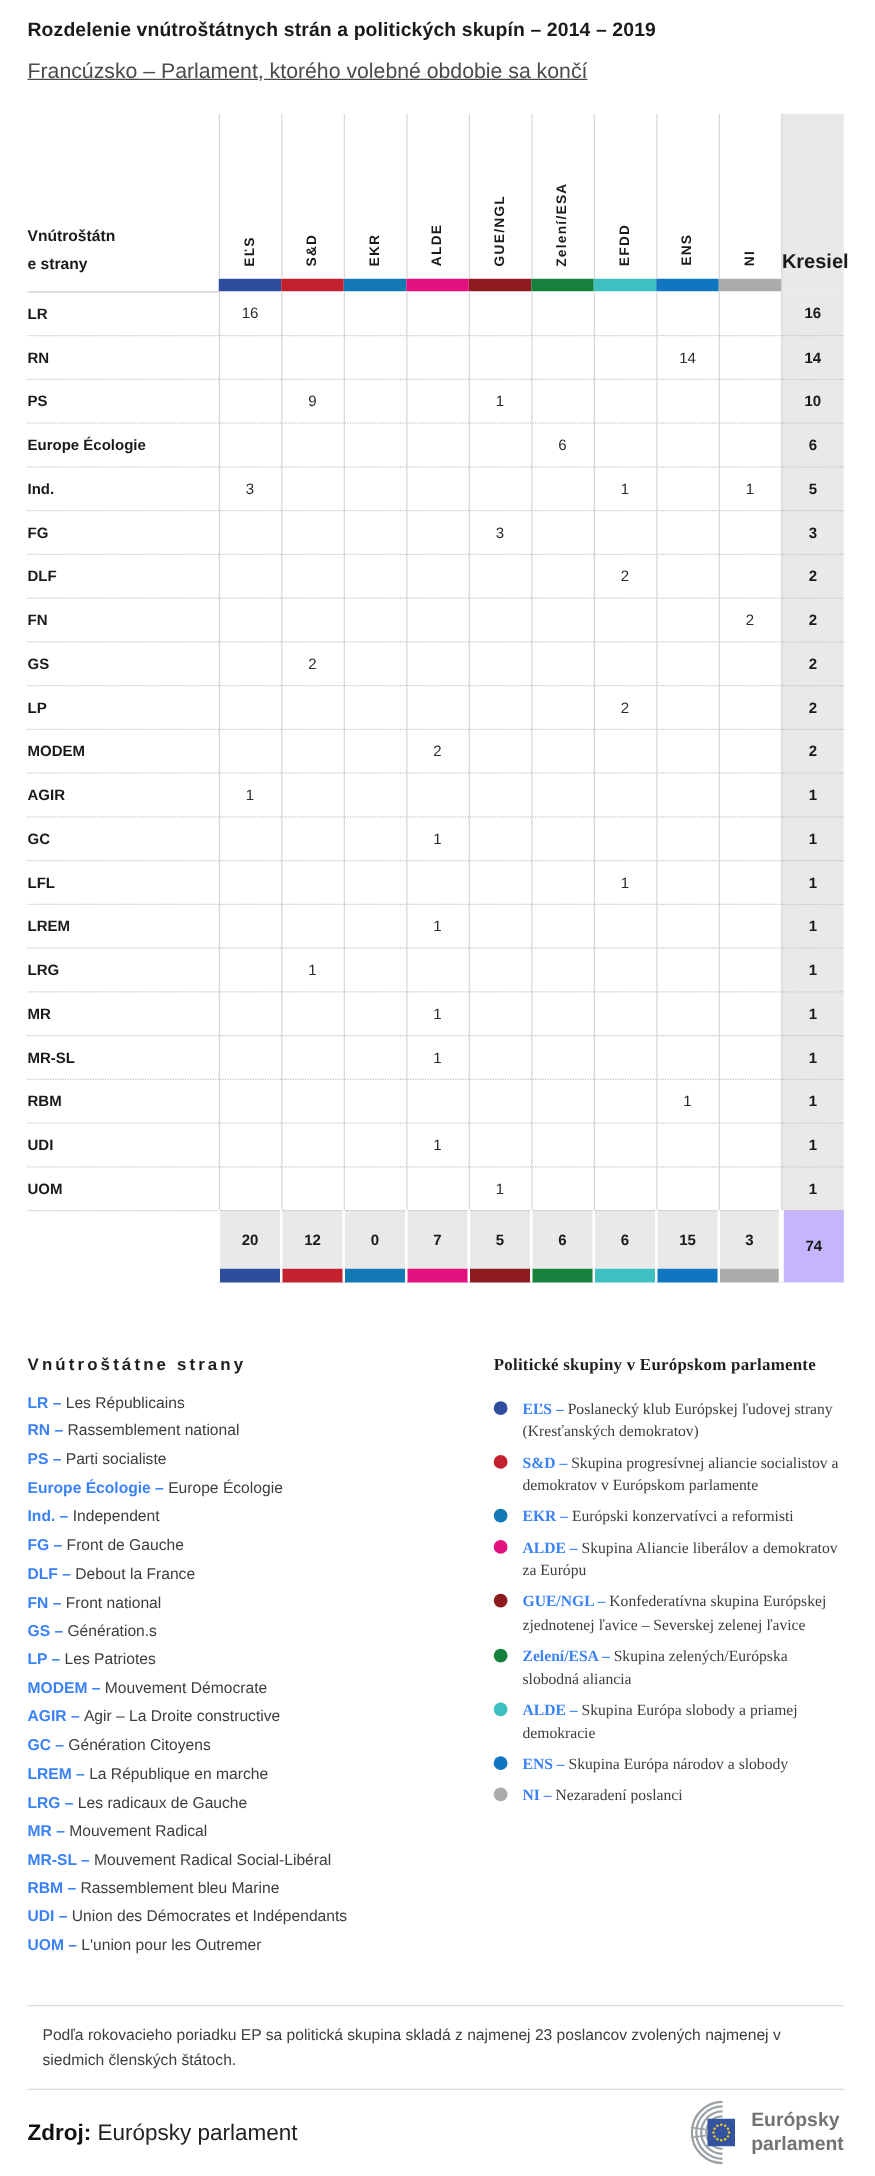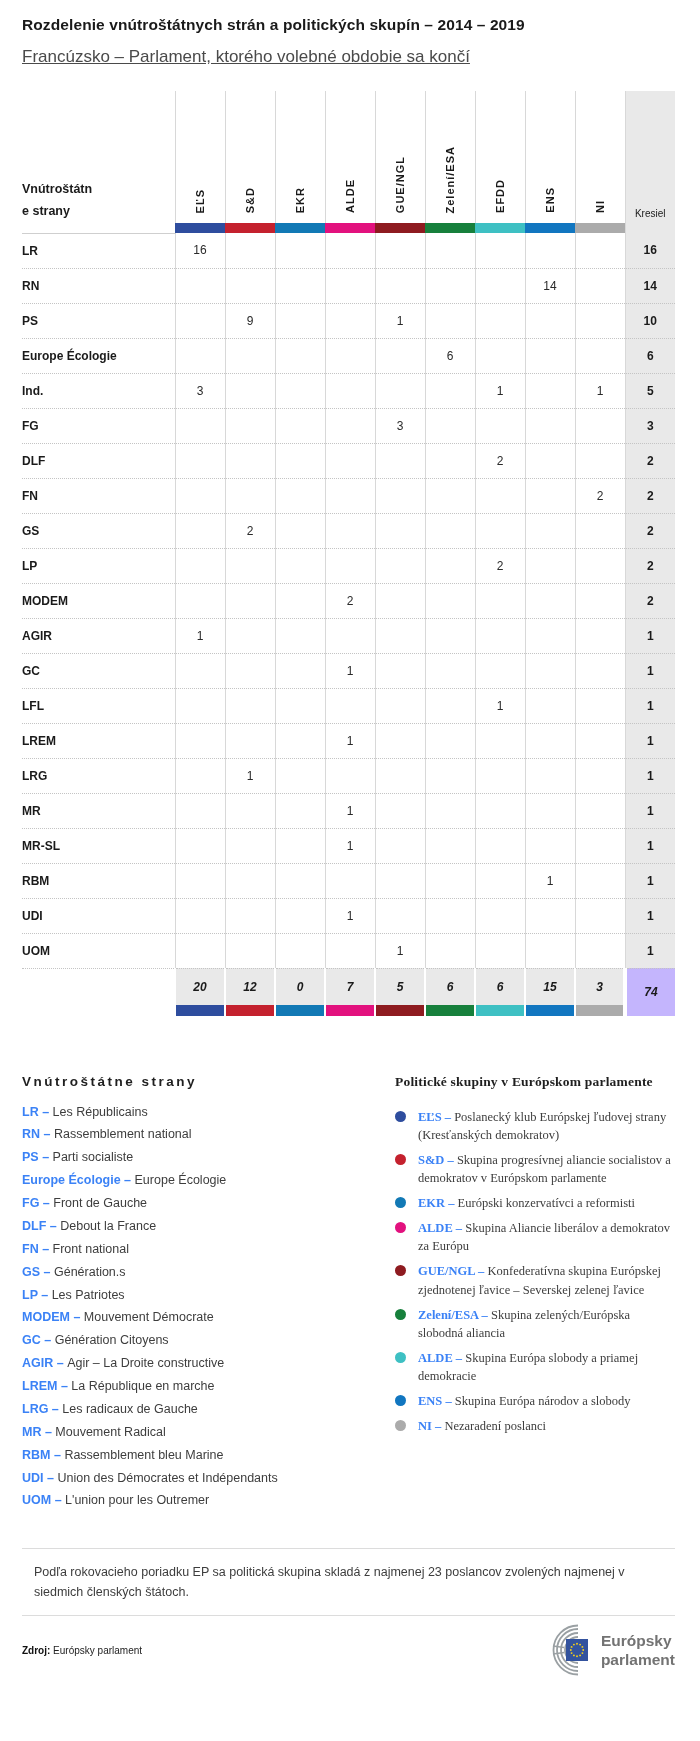--- a/index.html
+++ b/index.html
@@ -20,31 +20,31 @@
 
   th,td{padding:0;font-weight:400;}
   .ghead th{height:132px;vertical-align:bottom;}
   .corner{vertical-align:bottom;text-align:left;border-bottom:1px solid #cfcfcf;}
   .corner .wrap{width:72px;font-size:12.5px;font-weight:700;line-height:1.75;
       word-break:break-all;text-align:left;color:#1a1a1a;padding-bottom:10px;}
   .gcol{border-left:1px solid #d8d8d8;text-align:center;}
   .gcol .vtext{writing-mode:vertical-rl;transform:rotate(180deg);margin:0 auto 10px auto;
       font-size:11px;font-weight:700;letter-spacing:1px;color:#1a1a1a;white-space:nowrap;}
   .kres-head{background:#e9e9e9;border-left:1px solid #d8d8d8;vertical-align:bottom;text-align:center;}
-  .kres-head .klabel{font-size:10px;font-weight:400;padding-bottom:14px;color:#1a1a1a;}
+  .kres-head .klabel{font-size:16px;font-weight:700;padding-bottom:14px;color:#1a1a1a;}
   tr.cbar td{height:10px;line-height:0;font-size:0;}
   tr.cbar td.first{border-left:none;}
 
   tr.body td{height:34px;font-size:12px;vertical-align:middle;}
   tr.body td.plabel{font-weight:700;text-align:left;color:#1a1a1a;font-size:12px;}
   tr.body td.val{text-align:center;border-left:1px solid #d8d8d8;color:#2a2a2a;}
   tr.body td.kres{text-align:center;font-weight:700;background:#e9e9e9;border-left:1px solid #d8d8d8;color:#1a1a1a;}
   tr.body + tr.body td{border-top:1px dotted #c4c4c4;}
 
-  tr.totals td{height:36px;font-size:12px;font-weight:700;text-align:center;border-top:1px dotted #c4c4c4;font-style:italic;}
+  tr.totals td{height:46px;font-size:12px;font-weight:700;text-align:center;border-top:1px dotted #c4c4c4;}
   tr.totals td.tval{background:#e9e9e9;border-left:2px solid #ffffff;color:#1a1a1a;}
   tr.totals td.tlabel{background:#ffffff;}
   td.gtotal{background:#c4b5fd;border-left:4px solid #ffffff;text-align:center;
       font-weight:700;font-size:12.5px;vertical-align:middle;border-top:1px dotted #c4c4c4;}
   tr.bbar td{height:11px;line-height:0;font-size:0;border-left:2px solid #ffffff;}
   tr.bbar td.tlabel{border-left:none;background:#ffffff;}
 
   
   .legends{display:flex;margin-top:58px;}
   .leg-left{width:373px;flex:none;}
@@ -55,21 +55,21 @@
   .party-item b,.group-item b{color:#3b82f6;font-weight:700;}
   .group-item{display:flex;margin-bottom:7px;}
   .group-item .dot{width:11px;height:11px;border-radius:50%;flex:none;margin:3px 12px 0 0;}
   .group-item .gtext{font-size:12.5px;color:#3d3d3d;line-height:1.45;max-width:268px;}
 
   
   .rule{border:none;border-top:1px solid #dcdcdc;margin:0;}
   .rule.r1{margin-top:32px;}
   .note{font-size:12.5px;color:#3d3d3d;line-height:1.6;margin:13px 0 13px 12px;}
   .source-row{display:flex;justify-content:space-between;align-items:center;margin-top:8px;}
-  .source{font-size:10px;color:#222222;}
+  .source{font-size:18px;color:#222222;}
   .source b{font-weight:700;color:#111111;}
   .ep-logo{display:flex;align-items:center;}
   .ep-logo .logo-text{margin-left:9px;font-size:15.5px;font-weight:700;color:#737373;line-height:1.25;}
 </style>
 </head>
 <body>
 
 <div class="content">
 
   <h1 class="title">Rozdelenie vnútroštátnych strán a politických skupín – 2014 – 2019</h1>
@@ -443,31 +443,33 @@
   </table>
 
   <div class="legends">
     <div class="leg-left">
       <div class="leg-title">Vnútroštátne strany</div>
       <div id="party-list">
           <div class="party-item"><b>LR – </b>Les Républicains</div>
           <div class="party-item"><b>RN – </b>Rassemblement national</div>
           <div class="party-item"><b>PS – </b>Parti socialiste</div>
           <div class="party-item"><b>Europe Écologie – </b>Europe Écologie</div>
+          <div class="party-item"><b>Ind. – </b>Independent</div>
           <div class="party-item"><b>FG – </b>Front de Gauche</div>
           <div class="party-item"><b>DLF – </b>Debout la France</div>
           <div class="party-item"><b>FN – </b>Front national</div>
           <div class="party-item"><b>GS – </b>Génération.s</div>
           <div class="party-item"><b>LP – </b>Les Patriotes</div>
           <div class="party-item"><b>MODEM – </b>Mouvement Démocrate</div>
+          <div class="party-item"><b>AGIR – </b>Agir – La Droite constructive</div>
           <div class="party-item"><b>GC – </b>Génération Citoyens</div>
-          <div class="party-item"><b>AGIR – </b>Agir – La Droite constructive</div>
           <div class="party-item"><b>LREM – </b>La République en marche</div>
           <div class="party-item"><b>LRG – </b>Les radicaux de Gauche</div>
           <div class="party-item"><b>MR – </b>Mouvement Radical</div>
+          <div class="party-item"><b>MR-SL – </b>Mouvement Radical Social-Libéral</div>
           <div class="party-item"><b>RBM – </b>Rassemblement bleu Marine</div>
           <div class="party-item"><b>UDI – </b>Union des Démocrates et Indépendants</div>
           <div class="party-item"><b>UOM – </b>L'union pour les Outremer</div>
         </div>
     </div>
     <div class="leg-right">
       <div class="leg-title groups">Politické skupiny v Európskom parlamente</div>
       <div id="group-list">
           <div class="group-item">
             <span class="dot" style="background: rgb(46, 77, 158);"></span>

